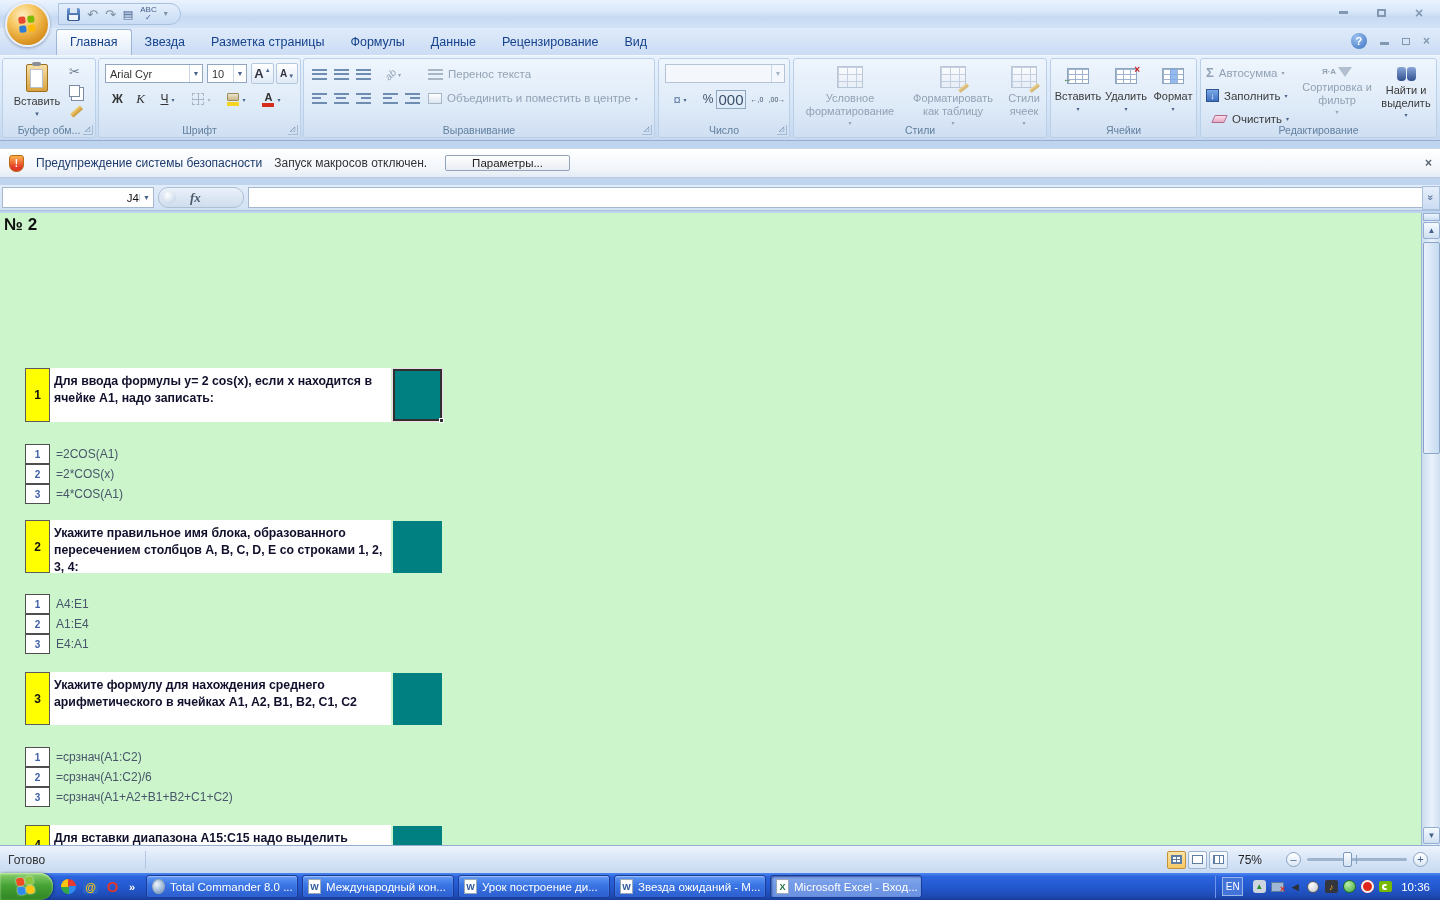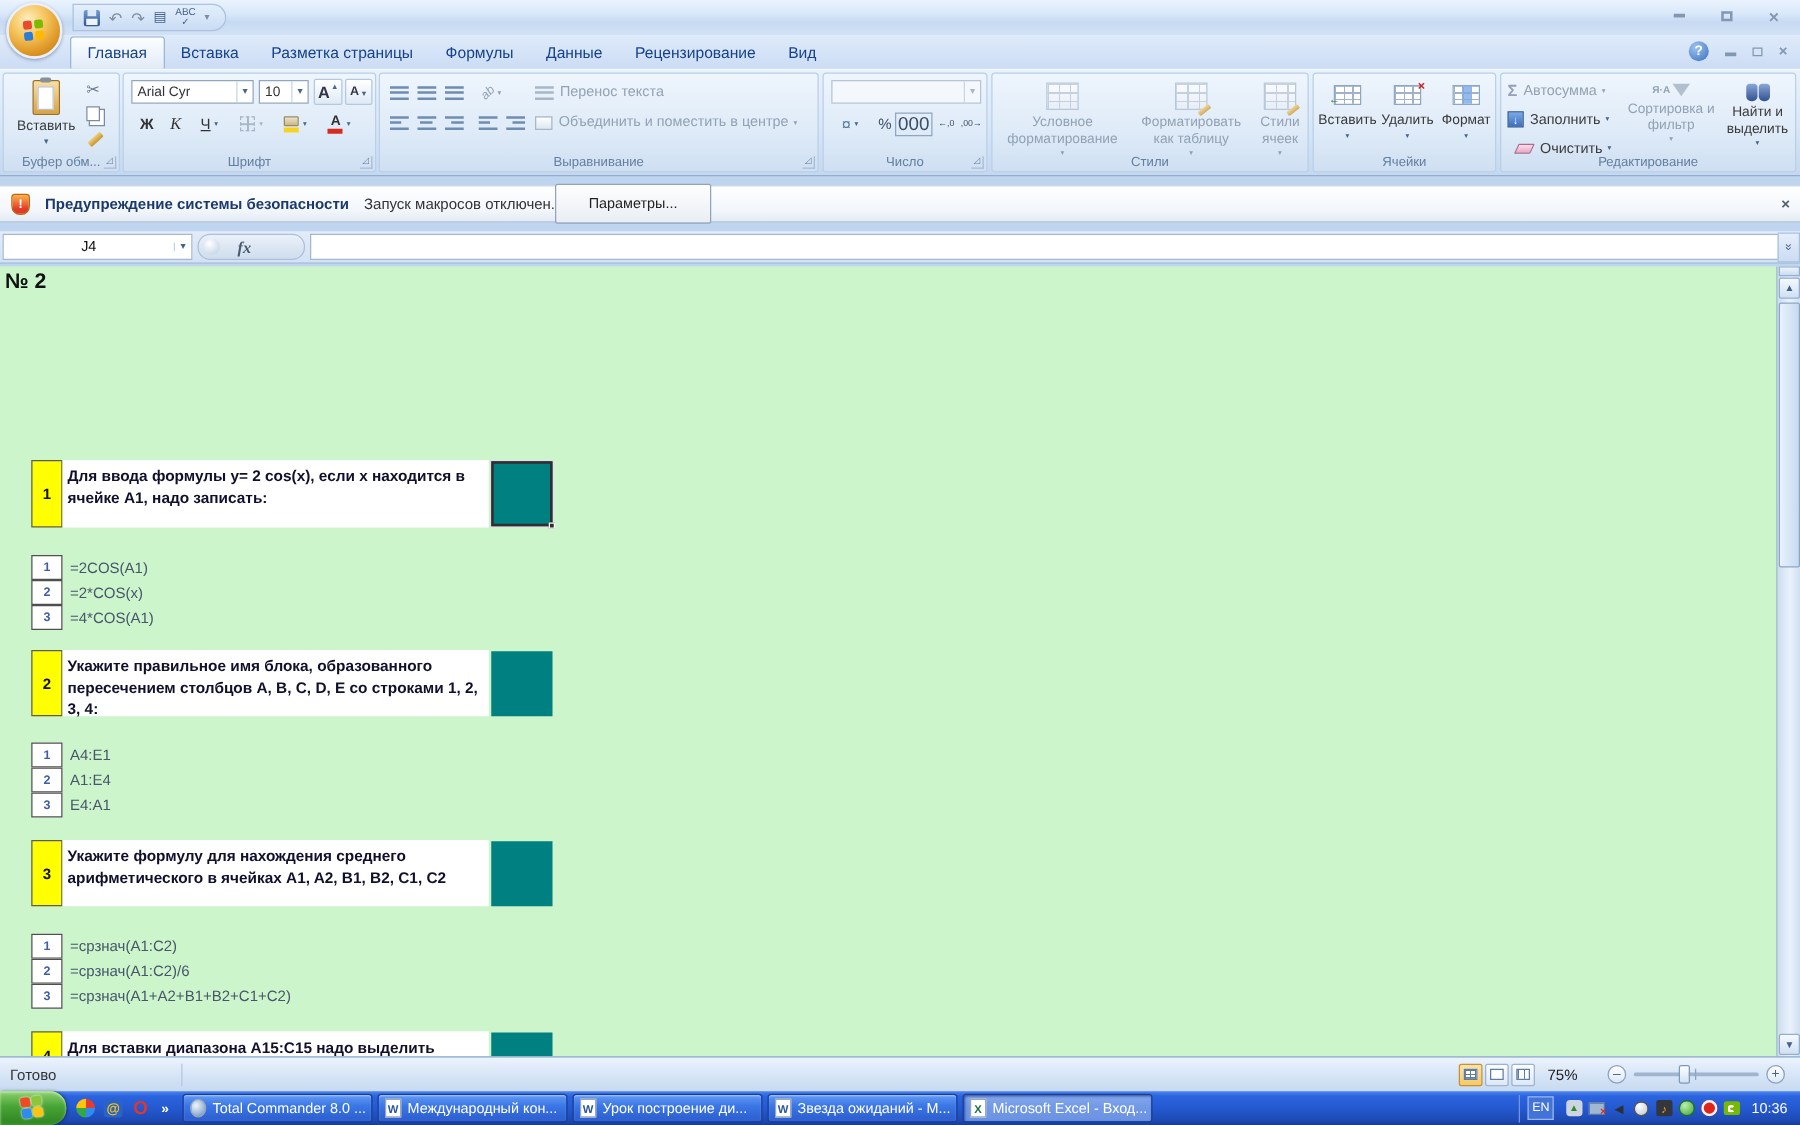--- a/index.html
+++ b/index.html
@@ -51,21 +51,21 @@
  repeating-linear-gradient(#b9c6d6 0 1px,transparent 1px 7px),
  linear-gradient(#ffffff,#e8eef6);border:1px solid #a9b9cc;opacity:.75}
 .cgrid{width:22px;height:16px;background:
  repeating-linear-gradient(90deg,#9fb4cc 0 1px,transparent 1px 7px),
  repeating-linear-gradient(#9fb4cc 0 1px,transparent 1px 5px),
  #fff;border:1px solid #8fa6c0;position:relative}
 .brush{position:absolute;right:-4px;bottom:-3px;width:11px;height:4px;background:linear-gradient(#f0cf7a,#c9952e);transform:rotate(-38deg);border-radius:1px}
 
 .secbar{left:0;top:148px;width:1440px;height:30px;background:linear-gradient(#ffffff,#f2f6fb 70%,#e4ebf4);border-top:1px solid #cdd8e6;border-bottom:1px solid #b9c7d8;display:flex;align-items:center}
 .shield{width:15px;height:17px;background:linear-gradient(#ffb24d,#e23a28 75%);border-radius:3px 3px 7px 7px;border:1px solid #b96a10;margin:0 12px 0 9px;display:flex;align-items:center;justify-content:center;color:#fff;font-size:10px;font-weight:bold}
-.secbtn{height:32px;padding:0 26px;background:linear-gradient(#fefefe,#e9edf3);border:1px solid #93a4ba;border-radius:2px;font-size:11.5px;color:#222;display:flex;align-items:center;cursor:pointer}
+.secbtn{margin-left:18px;height:16px;padding:0 26px;background:linear-gradient(#fefefe,#e9edf3);border:1px solid #93a4ba;border-radius:2px;font-size:11.5px;color:#222;display:flex;align-items:center;cursor:pointer}
 
 .fbar{left:0;top:185px;width:1440px;height:26px;background:linear-gradient(#e2ecfa,#d2e2f5);border-bottom:1px solid #a9c0dd;display:flex;align-items:center}
 .namebox{width:152px;height:21px;background:#fff;border:1px solid #a5b7cc;margin-left:2px;display:flex;align-items:center;font-size:11.5px;color:#111}
 .fxbtn{width:86px;height:21px;margin-left:4px;background:linear-gradient(#eaf1fa,#cfdded);border:1px solid #aebfd4;border-radius:10px;display:flex;align-items:center;cursor:pointer}
 .finput{flex:1;height:21px;background:#fff;border:1px solid #a5b7cc;border-right:none;margin-left:4px}
 .fchev{width:18px;height:24px;background:linear-gradient(#e6eefb,#cbdcf2);border:1px solid #a9c0dd;display:flex;align-items:center;justify-content:center;color:#44618c;cursor:pointer}
 
 .sheet{left:0;top:213px;width:1440px;height:632px;background:#cdf5cb;overflow:hidden}
 .pagelab{font-size:17px;font-weight:bold;color:#111}
 .heading{font-size:16.5px;font-weight:bold;color:#0d0d20;text-align:center;line-height:25px}
@@ -138,21 +138,21 @@
       <i style="background:#e8492f"></i>
         <i style="background:#7fba00"></i>
         <i style="background:#2e7cd6"></i>
         <i style="background:#ffb900"></i>
     </span>
   </div>
 
   <div class="a tabrow">
     <div class="tabs">
       <span class="tab on">Главная</span>
-      <span class="tab">Вставка</span>
+      <span class="tab">Звезда</span>
       <span class="tab">Разметка страницы</span>
       <span class="tab">Формулы</span>
       <span class="tab">Данные</span>
       <span class="tab">Рецензирование</span>
       <span class="tab">Вид</span>
     </div>
     <div class="a" style="right:10px;top:5px;display:flex;gap:13px;align-items:center">
       <span class="helpc">?</span>
       <span><span class="mini"></span></span>
       <span><span class="rest" style="border-width:1px;width:8px;height:7px"></span></span>
@@ -409,29 +409,29 @@
         </span>
         <span style="margin-top:3px">Найти и выделить</span>
         <span style="font-size:6px;color:#49648a">▾</span>
       </div>
       <div class="glab">Редактирование</div>
     </div>
   </div>
 
   <div class="a secbar">
     <span class="shield">!</span>
-    <span style="font-weight:bold;color:#1b3a6b;font-size:12px">Предупреждение системы безопасности</span>
+    <span style="font-weight:normal;color:#1b3a6b;font-size:12px">Предупреждение системы безопасности</span>
     <span style="margin-left:12px;color:#333;font-size:12px">Запуск макросов отключен.</span>
     <span class="secbtn">Параметры...</span>
     <span style="margin-left:auto;margin-right:8px;color:#55626f;font-weight:bold;cursor:pointer">×</span>
   </div>
 
   <div class="a fbar">
     <div class="namebox">
-      <span style="flex:1;text-align:center">J4</span>
+      <span style="flex:1;text-align:right">J4</span>
       <span style="width:14px;text-align:center;font-size:7px;color:#44618c;border-left:1px solid #c3d2e2">▼</span>
     </div>
     <div class="fxbtn">
       <span style="width:13px;height:13px;border-radius:50%;background:radial-gradient(circle at 35% 30%,#fff,#b9cce2);margin-left:4px"></span>
       <i style="margin-left:14px;font-family:'Liberation Serif',serif;font-size:13px;color:#4a5a6c;font-weight:bold">fx</i>
     </div>
     <div class="finput"></div>
     <div class="fchev">
         <span style="transform:rotate(90deg);font-size:10px">»</span>
       </div>

